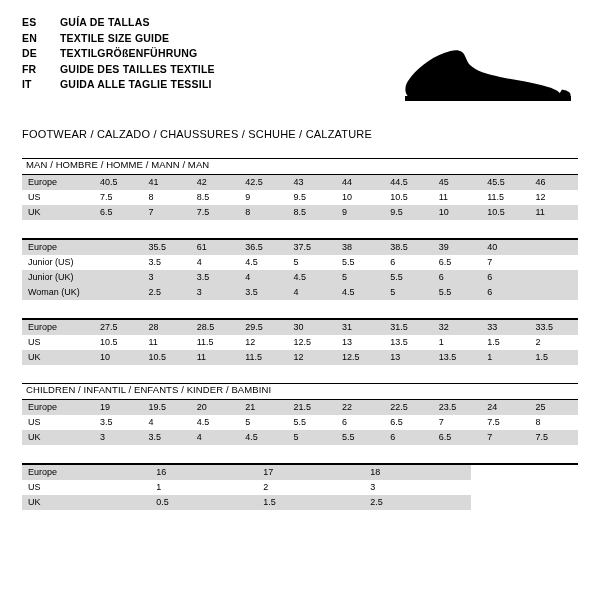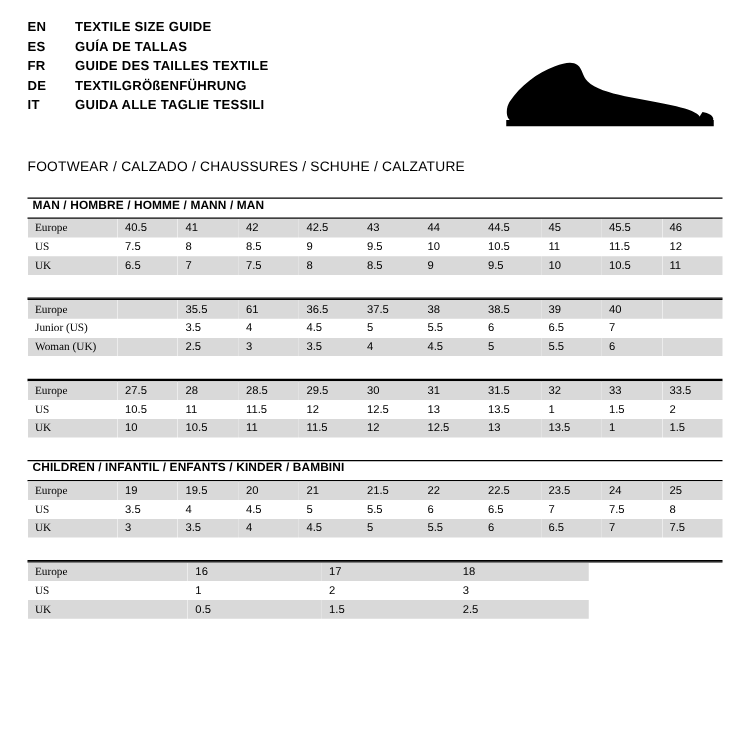--- a/index.html
+++ b/index.html
@@ -62,21 +62,21 @@
     margin-top: 16px;
     margin-bottom: 0;
   }
 
   
   .group {
     margin-top: 18px;
   }
   .group-title {
     font-size: 9.5px;
-    font-weight: bold;
+    font-weight: normal;
     letter-spacing: 0.1px;
     padding: 0 0 4px 4px;
   }
   .rule {
     height: 1px;
     background: #000000;
     margin-bottom: 0px;
   }
   table.sizes {
     border-collapse: collapse;
@@ -89,55 +89,54 @@
     line-height: 15px;
     padding: 0 0 0 6px;
     white-space: nowrap;
     overflow: hidden;
   }
   table.sizes tr.shaded td {
     background: #d9d9d9;
   }
   table.sizes td.rowlabel {
     width: 66px;
-    font-family: Liberation Serif, serif;
   }
   .group.babies table.sizes td {
     width: 54px;
   }
   .group.babies table.sizes td.rowlabel {
     width: 66px;
   }
   .group.babies .fillrow td.empty {
     background: transparent;
   }
 </style>
 </head>
 <body>
 
 <div class="page">
 
   <div class="header">
     <table class="lang-table">
       <tbody>
         <tr>
+          <td class="lang-code">ES</td>
+          <td class="lang-label">GUÍA DE TALLAS</td>
+        </tr>
+        <tr>
           <td class="lang-code">EN</td>
           <td class="lang-label">TEXTILE SIZE GUIDE</td>
         </tr>
         <tr>
-          <td class="lang-code">ES</td>
-          <td class="lang-label">GUÍA DE TALLAS</td>
+          <td class="lang-code">DE</td>
+          <td class="lang-label">TEXTILGRÖßENFÜHRUNG</td>
         </tr>
         <tr>
           <td class="lang-code">FR</td>
           <td class="lang-label">GUIDE DES TAILLES TEXTILE</td>
-        </tr>
-        <tr>
-          <td class="lang-code">DE</td>
-          <td class="lang-label">TEXTILGRÖßENFÜHRUNG</td>
         </tr>
         <tr>
           <td class="lang-code">IT</td>
           <td class="lang-label">GUIDA ALLE TAGLIE TESSILI</td>
         </tr>
       </tbody>
     </table>
 
     <svg class="shoe-art" viewBox="0 0 186 70">
       <path fill="#000000" d="M22 43 C30 31 44 20 58 15 C66 12 72 11 76 14 C80 17 80 23 84 27 C90 33 101 36 114 39 C128 42 143 44 155 47 C165 49.5 172 52 174 55.5 C175.5 58.5 174 60.5 170 61 L30 61 C24 61 20 58 19.5 53 C19.2 49 20 46 22 43 Z"></path>
@@ -222,20 +221,33 @@
           <td>4</td>
           <td>4.5</td>
           <td>5</td>
           <td>5.5</td>
           <td>6</td>
           <td>6.5</td>
           <td>7</td>
           <td></td>
         </tr>
         <tr class="shaded">
+          <td class="rowlabel">Junior (UK)</td>
+          <td></td>
+          <td>3</td>
+          <td>3.5</td>
+          <td>4</td>
+          <td>4.5</td>
+          <td>5</td>
+          <td>5.5</td>
+          <td>6</td>
+          <td>6</td>
+          <td></td>
+        </tr>
+        <tr class="shaded">
           <td class="rowlabel">Woman (UK)</td>
           <td></td>
           <td>2.5</td>
           <td>3</td>
           <td>3.5</td>
           <td>4</td>
           <td>4.5</td>
           <td>5</td>
           <td>5.5</td>
           <td>6</td>

